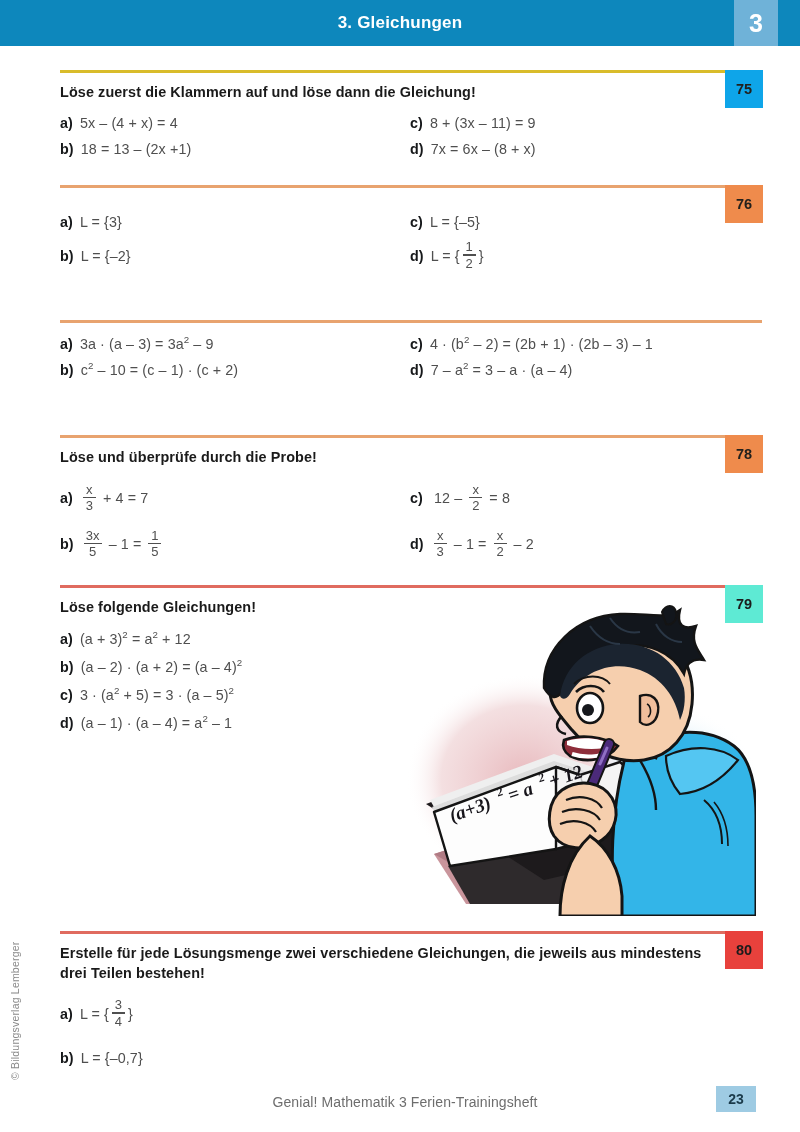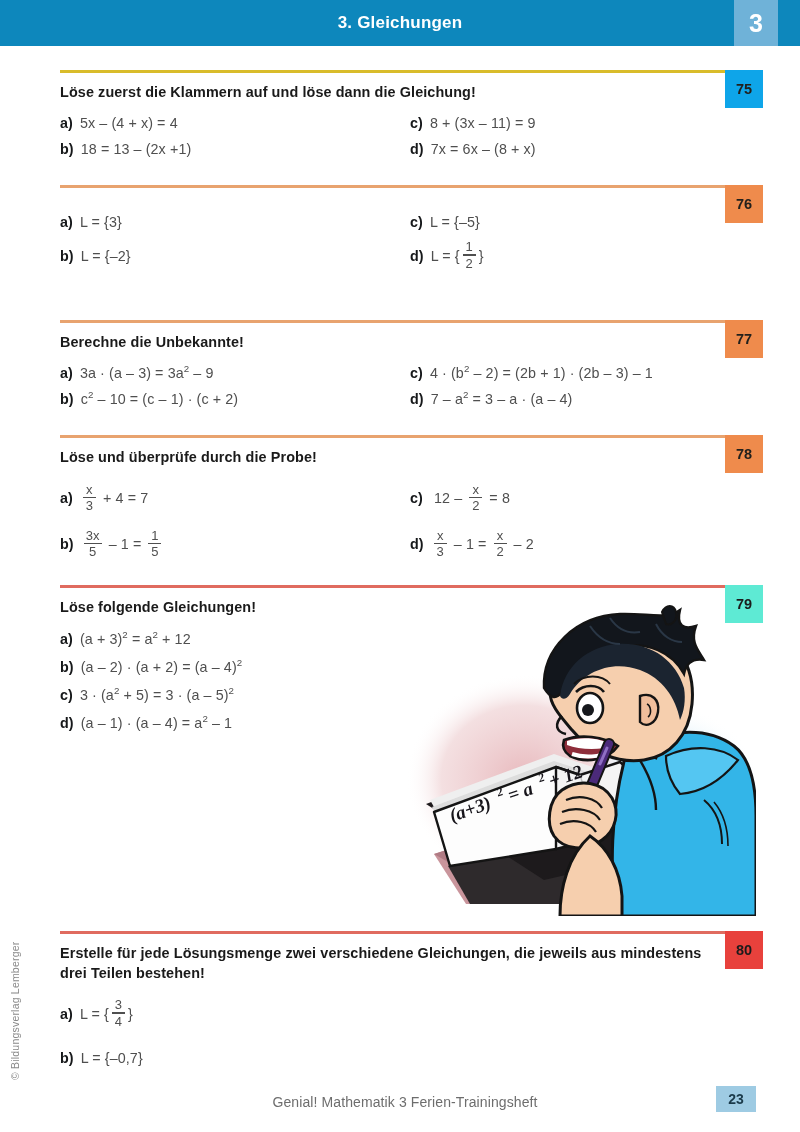--- a/index.html
+++ b/index.html
@@ -278,24 +278,20 @@
                   <span class="d">2</span>
                 </span>
                 <span>}</span>
               </span>
             </div>
           </div>
         </div>
       </div>
       <div class="block" style="top: 274px;">
         <div class="rule" style="background: rgb(232, 163, 111);"></div>
-        <div class="block-head">
-          <div class="title">Berechne die Unbekannte!</div>
-          <div class="num-badge" style="background: rgb(239, 139, 76); color: rgb(34, 32, 28);">77</div>
-        </div>
         <div class="items" style="height: 52px;">
           <div class="col-a">
             <div class="item" style="height: 26px;">
               <span class="lbl">a)</span>
               <span class="expr">
                 <span>3a · (a – 3) = 3a<sup>2</sup> – 9</span>
               </span>
             </div>
             <div class="item" style="height: 26px;">
               <span class="lbl">b)</span>

